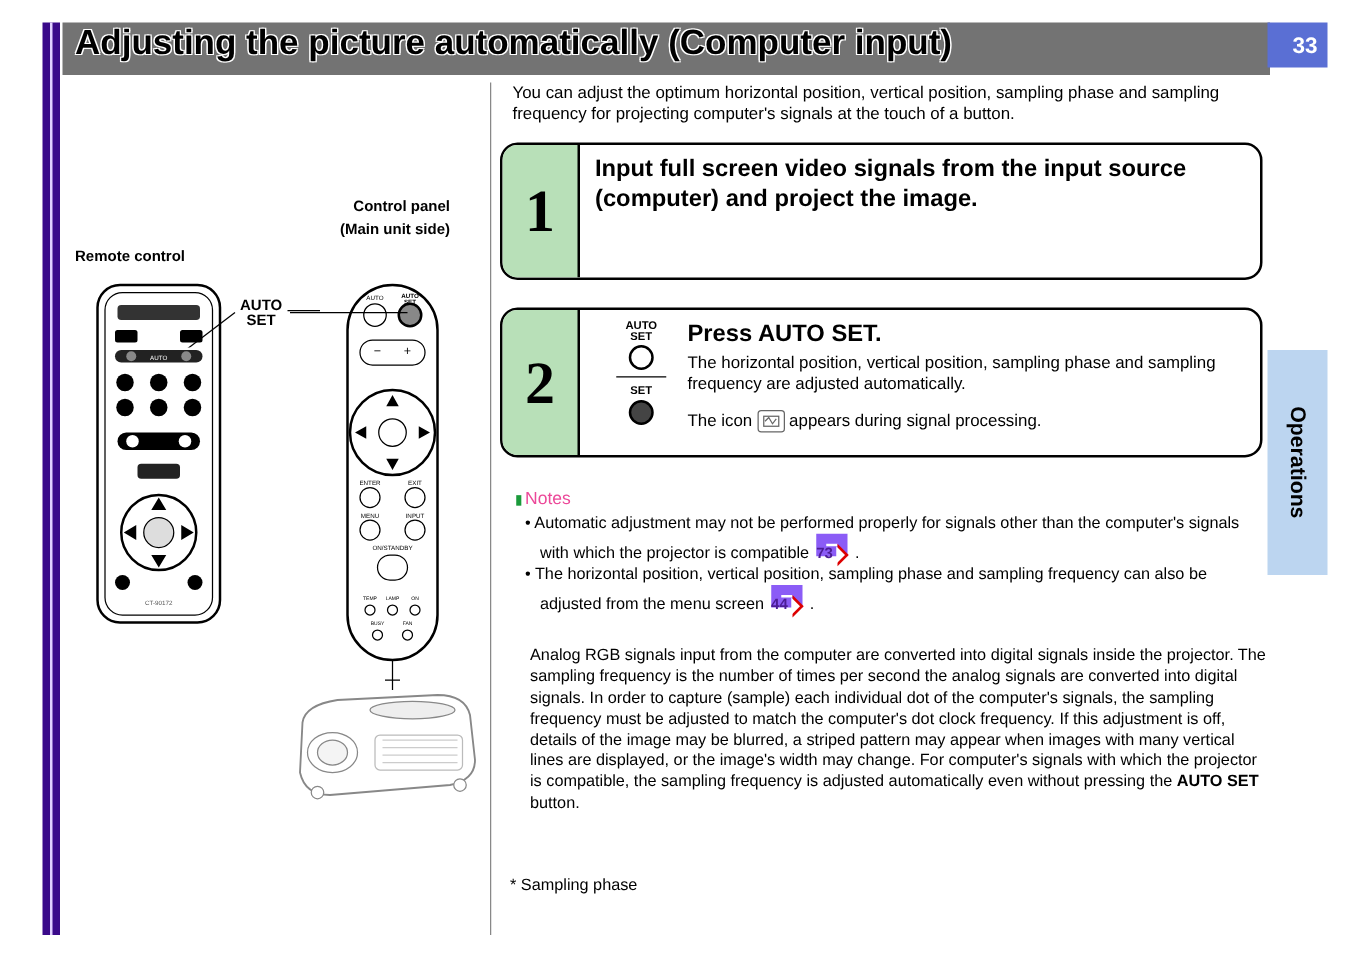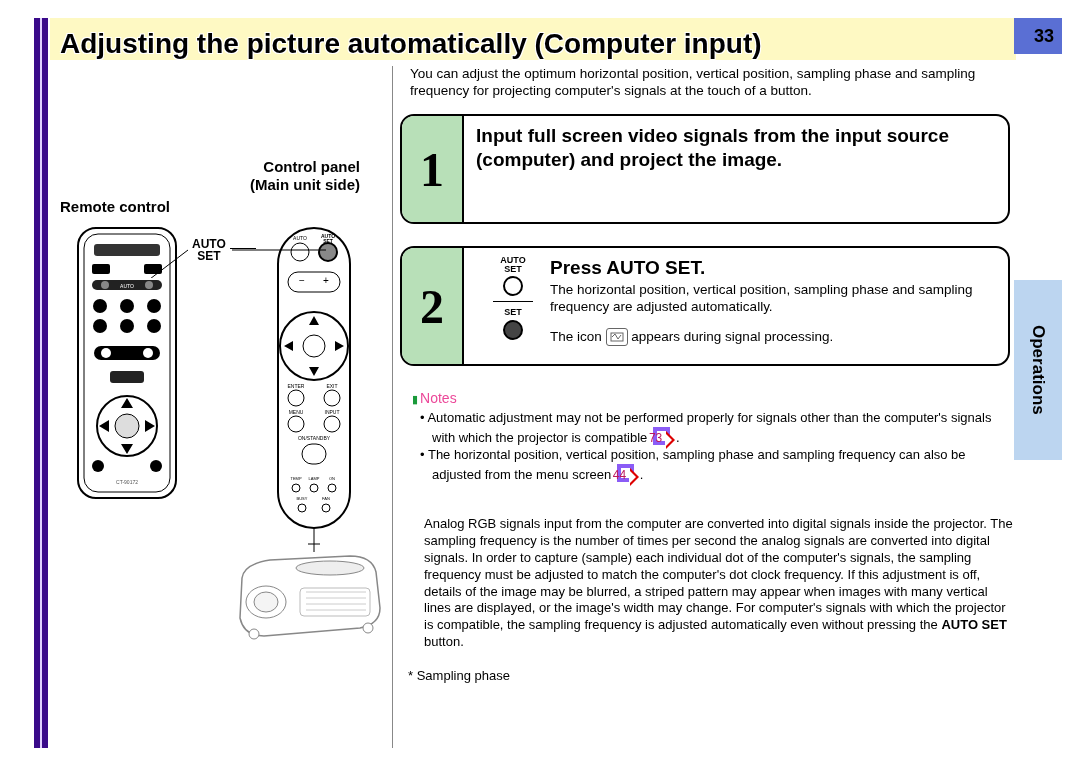--- a/index.html
+++ b/index.html
@@ -13,21 +13,21 @@
     position: relative;
     overflow: hidden;
   }
   .page-number {
     position: absolute;
     top: 18px;
     right: 18px;
     width: 48px;
     height: 36px;
     background: #5a6fd4;
-    color: #000000;
+    color: #ffffff;
     font-weight: bold;
     font-size: 18px;
     display: flex;
     align-items: center;
     justify-content: center;
     padding-left: 12px;
   }
   .side-tab {
     position: absolute;
     right: 18px;
@@ -59,23 +59,23 @@
     left:6px; top:0;
     width:2px; height:100%;
     background: #e0d0ff;
   }
   .title-banner {
     position: absolute;
     left: 50px;
     top: 18px;
     width: 966px;
     height: 42px;
-    background: #fef9c3;
+    background: #737373;
     display: flex;
-    align-items: flex-end;
+    align-items: flex-start;
     padding-left: 10px;
   }
   .title-banner h1 {
     font-size: 28px;
     font-weight: bold;
     color: #000;
     text-shadow: 1px 1px 0 #fff, -1px -1px 0 #fff, 1px -1px 0 #fff, -1px 1px 0 #fff;
   }
   .intro {
     position: absolute;
@@ -138,23 +138,23 @@
     left: 408px;
     top: 410px;
     width: 606px;
     line-height: 1.3;
     font-size: 13px;
   }
   .bullets li { list-style: none; text-indent: -12px; padding-left: 24px; }
   .bullets li::before{ content:"• "; }
   .ref-badge{
     display:inline-block;
-    border:4px solid #8b5cf6;
-    color:#be185d;
-    font-weight:normal;
+    border:8px solid #8b5cf6;
+    color:#4c1d95;
+    font-weight:bold;
     font-size:12px;
     padding:0 4px;
     position:relative;
     margin: 0 2px;
     height:18px; line-height:15px;
   }
   .ref-badge::after{
     content:"";
     position:absolute;
     right:-9px; top:0px;
@@ -175,30 +175,30 @@
     position: absolute;
     left: 408px;
     width: 606px;
     line-height: 1.3;
     font-size: 13px;
   }
   .defs .term-label{font-size:13px;}
   .defs .term-label::before{content:"* ";}
   .defs .term-body{ padding-left: 16px; }
   .def1 { top: 516px; }
-  .def2 { top: 668px; }
+  .def2 { top: 700px; }
   
   .left-col {
     position: absolute;
     left: 60px;
     top: 158px;
     width: 320px;
     height: 460px;
   }
-  .lbl { font-weight: bold; font-size: 15px; position:absolute;}
+  .lbl { font-weight: bold; font-size: 12px; position:absolute;}
   .lbl.control-panel { right: 20px; top: 0; text-align:right;}
   .lbl.main-unit { right: 20px; top: 18px; font-weight: bold;}
   .lbl.remote { left: 0; top: 40px;}
   .lbl.autoset { left:132px; top:80px; font-size:12px; text-align:center; line-height:1;}
   .remote-svg{ position:absolute; left:12px; top:68px;}
   .panel-svg{ position:absolute; left:198px; top:68px;}
   .projector-svg{position:absolute; left:160px; top:390px;}
   .leader{position:absolute; background:#000;}
   .leader.h1{left:170px; top:90px; width:26px; height:1px;}
   .vertical-divider{

